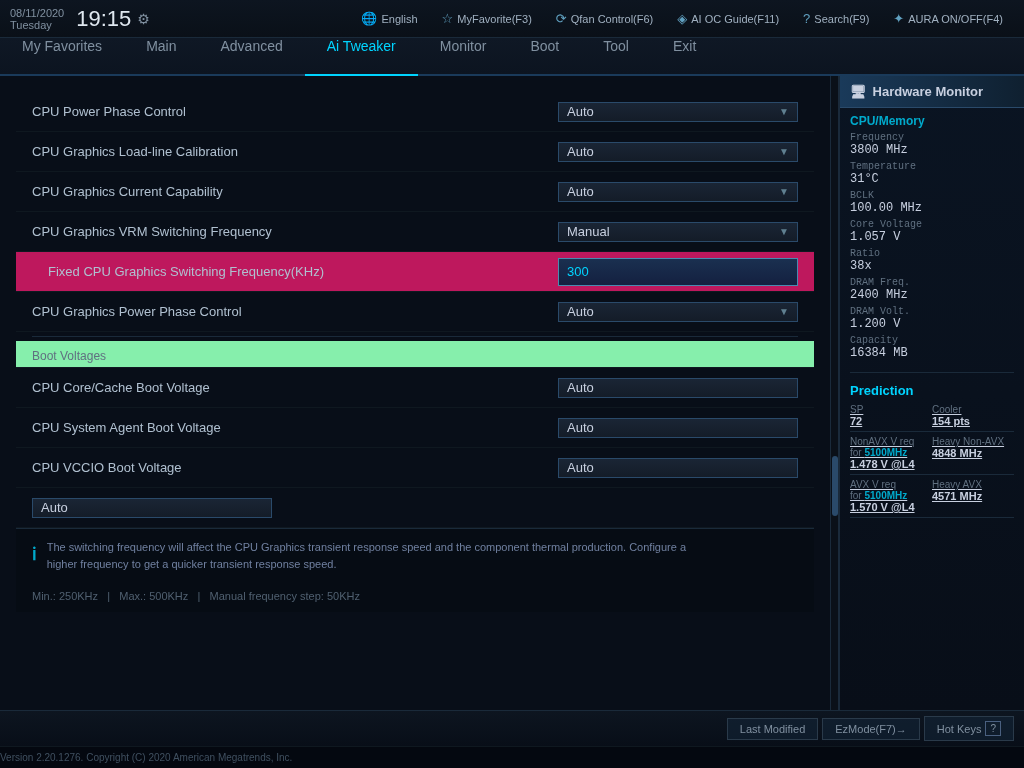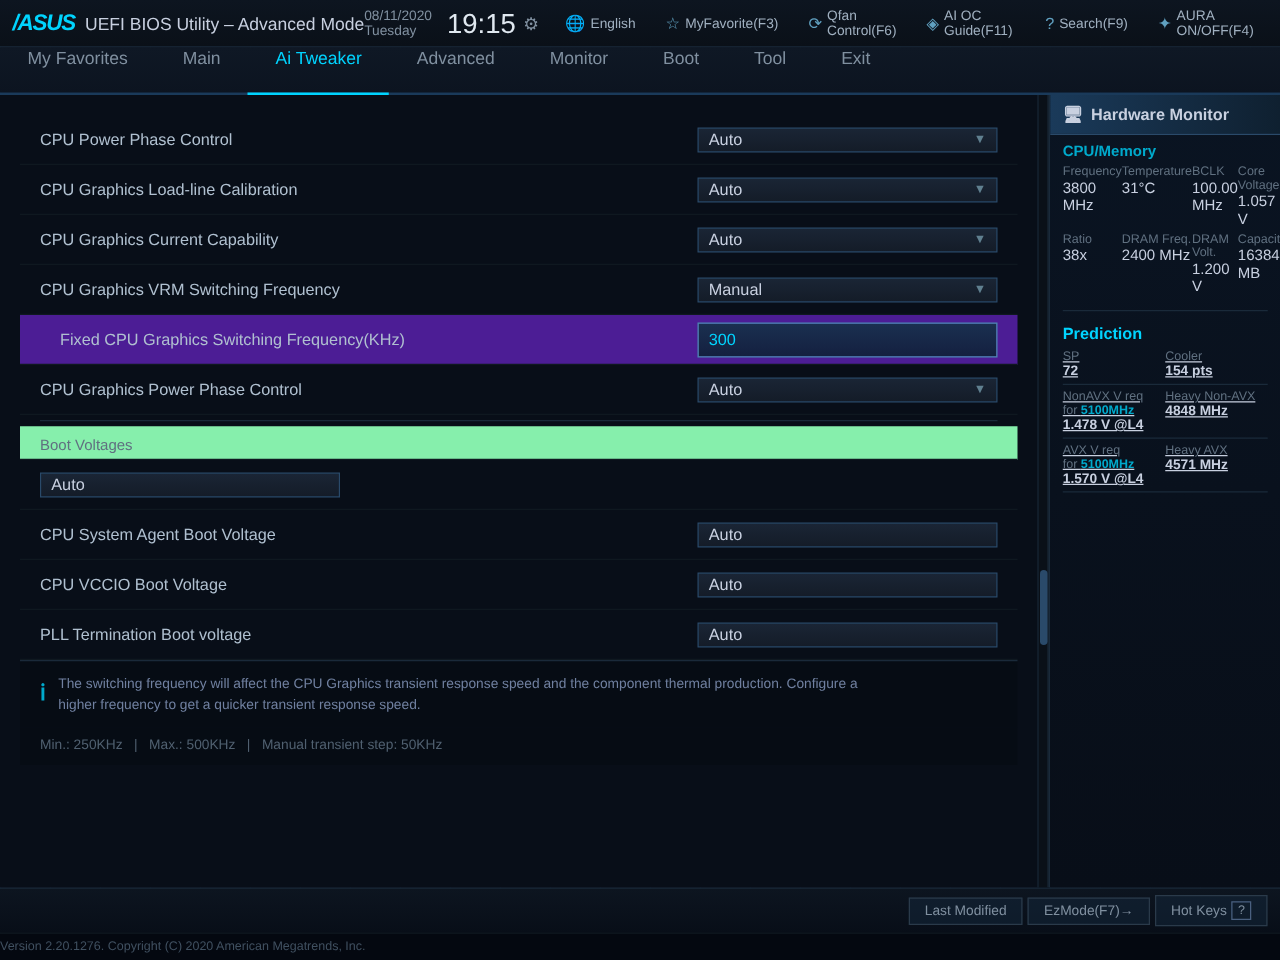--- a/index.html
+++ b/index.html
@@ -179,21 +179,21 @@
     .setting-row {
       display: flex;
       align-items: center;
       padding: 0 16px;
       height: 40px;
       border-bottom: 1px solid #0f1820;
       transition: background 0.15s;
     }
 
     .setting-row.active-row {
-      background: #4c1d95;
+      background: #be185d;
     }
 
     .setting-row.indented {
       padding-left: 32px;
     }
 
     .setting-label {
       flex: 1;
       font-size: 13px;
       color: #b0c0d0;
@@ -309,23 +309,24 @@
 
     .hw-section-title {
       padding: 6px 10px 4px;
       font-size: 12px;
       color: #00aacc;
       font-weight: 600;
     }
 
     .hw-grid {
       display: grid;
-      grid-template-columns: 1fr 1fr 1fr 1fr;
+      grid-template-columns: 1fr;
       padding: 0 10px 8px;
       gap: 4px 0;
+      font-family: Liberation Mono, monospace;
     }
 
     .hw-label {
       font-size: 10px;
       color: #607080;
     }
 
     .hw-value {
       font-size: 12px;
       color: #c8d0e0;
@@ -402,24 +403,20 @@
       flex-shrink: 0;
     }
     .highlight-freq { color: #00aacc; font-weight: bold; }
   </style>
 </head>
 <body>
 
 <div class="container">
 
   <div class="header">
-    <div class="logo-area">
-      <span class="asus-logo">/ASUS</span>
-      <span class="bios-title">UEFI BIOS Utility – Advanced Mode</span>
-    </div>
     <div class="header-info">
       <div style="display:flex;flex-direction:column;align-items:flex-start;margin-right:2px;">
         <span class="datetime">08/11/2020</span>
         <span class="datetime">Tuesday</span>
       </div>
       <span class="time-large">19:15</span>
       <span class="settings-icon">⚙</span>
     </div>
     <div class="header-buttons">
       <div class="header-btn">
@@ -449,27 +446,27 @@
     </div>
   </div>
 
   <div class="nav-bar">
     <div class="nav-item">
       <span>My Favorites</span>
     </div>
     <div class="nav-item">
       <span>Main</span>
     </div>
+    <div class="nav-item">
+      <span>Advanced</span>
+    </div>
     <div class="nav-item active">
       <span>Ai Tweaker</span>
     </div>
     <div class="nav-item">
-      <span>Advanced</span>
-    </div>
-    <div class="nav-item">
       <span>Monitor</span>
     </div>
     <div class="nav-item">
       <span>Boot</span>
     </div>
     <div class="nav-item">
       <span>Tool</span>
     </div>
     <div class="nav-item">
       <span>Exit</span>
@@ -539,20 +536,21 @@
         </div>
       </div>
 
       <div class="divider-line"></div>
 
       <div class="section-header">
         <span>Boot Voltages</span>
       </div>
 
       <div class="setting-row">
+        <span class="setting-label">CPU Core/Cache Boot Voltage</span>
         <div class="setting-value">
           <div class="dropdown">
             <span>Auto</span>
           </div>
         </div>
       </div>
 
       <div class="setting-row">
         <span class="setting-label">CPU System Agent Boot Voltage</span>
         <div class="setting-value">
@@ -565,21 +563,20 @@
       <div class="setting-row">
         <span class="setting-label">CPU VCCIO Boot Voltage</span>
         <div class="setting-value">
           <div class="dropdown">
             <span>Auto</span>
           </div>
         </div>
       </div>
 
       <div class="setting-row">
-        <span class="setting-label">PLL Termination Boot voltage</span>
         <div class="setting-value">
           <div class="dropdown">
             <span>Auto</span>
           </div>
         </div>
       </div>
 
       <div class="info-box">
         <span class="info-icon">ℹ</span>
         <div class="info-text">
@@ -587,21 +584,21 @@
           <br>
           <span>higher frequency to get a quicker transient response speed.</span>
         </div>
       </div>
 
       <div class="freq-hints">
         <span>Min.: 250KHz</span>
         &nbsp;&nbsp;|&nbsp;&nbsp;
         <span>Max.: 500KHz</span>
         &nbsp;&nbsp;|&nbsp;&nbsp;
-        <span>Manual transient step: 50KHz</span>
+        <span>Manual frequency step: 50KHz</span>
       </div>
 
     </div>
 
     <div style="width:8px;background:#0a1018;border-right:1px solid #1a2a3a;position:relative;">
       <div style="position:absolute;top:60%;width:6px;height:60px;background:#2a4a6a;border-radius:3px;left:1px;"></div>
     </div>
 
     <div class="hw-monitor">
       <div class="hw-title">

